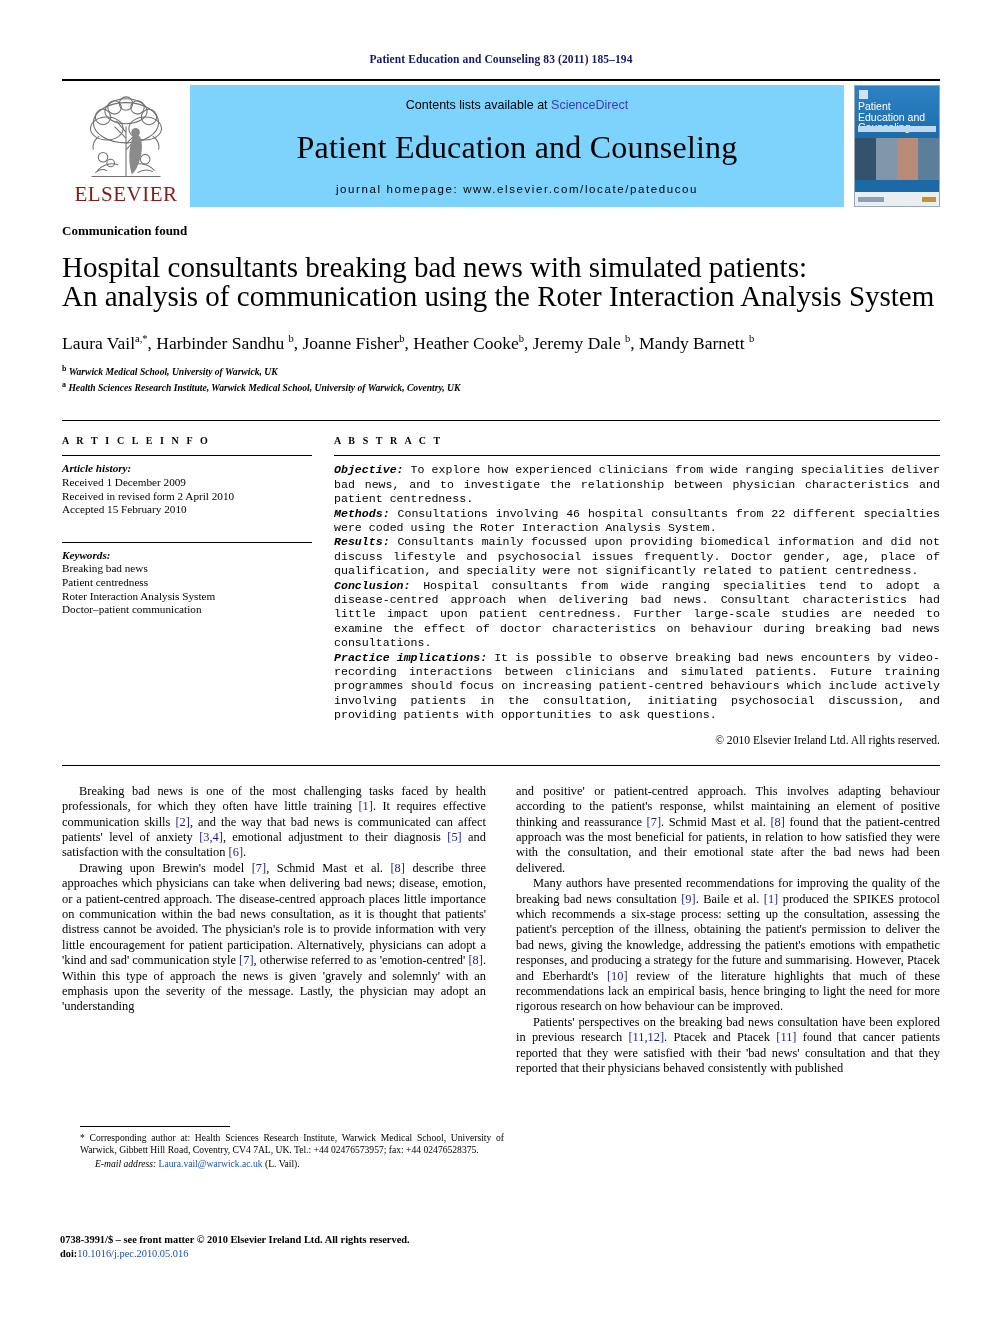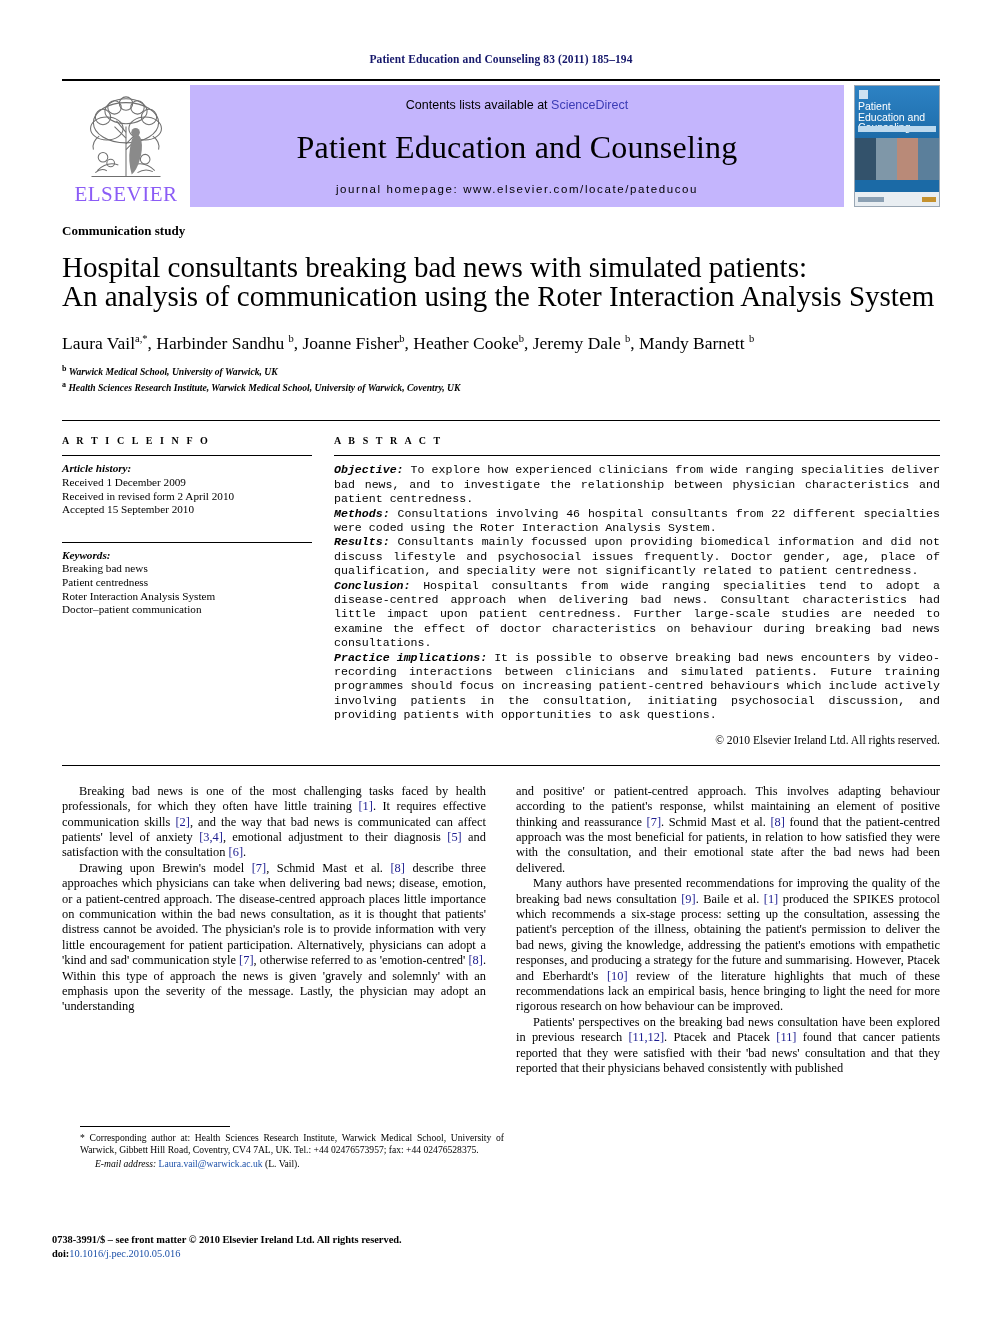--- a/index.html
+++ b/index.html
@@ -61,28 +61,28 @@
     box-sizing: border-box;
   }
   .elsevier-tree {
     width: 96px;
     height: 92px;
   }
   .elsevier-word {
     font-family: "Liberation Serif", serif;
     font-size: 21px;
     letter-spacing: 0.5px;
-    color: #8b5cf6;
+    color: #7f1d1d;
     line-height: 1;
     font-weight: 400;
     margin-top: -2px;
   }
   .banner {
     flex: 1 1 auto;
-    background: #c4b5fd;
+    background: #7dd3fc;
     display: flex;
     flex-direction: column;
     align-items: center;
     justify-content: space-between;
     padding: 13px 0 12px 0;
     box-sizing: border-box;
   }
   .banner-contents {
     font-family: "Liberation Sans", sans-serif;
     font-size: 12.5px;
@@ -294,21 +294,21 @@
     font-size: 9.6px;
     line-height: 12.2px;
     margin-top: 5px;
     text-align: justify;
   }
   .footnote .ital { font-style: italic; }
   .mail { color: #1c50a8; }
   .email-line { text-indent: 15px; margin-top: 2px; }
   .issn {
     position: absolute;
-    left: 52px;
+    left: 60px;
     top: 1233px;
     width: 430px;
     font-size: 10.4px;
     line-height: 13.6px;
     font-weight: bold;
   }
   .doi-link { color: #1c50a8; font-weight: normal; }
 </style>
 </head>
 <body>
@@ -375,21 +375,21 @@
           <div class="cp4"></div>
         </div>
         <div class="cover-bottom"></div>
         <div class="cover-foot">
           <span class="cf1"></span>
           <span class="cf2"></span>
         </div>
       </div>
     </div>
 
-    <div class="section-label">Communication study</div>
+    <div class="section-label">Communication found</div>
 
     <div class="article-title">
       <div>Hospital consultants breaking bad news with simulated patients:</div>
       <div>An analysis of communication using the Roter Interaction Analysis System</div>
     </div>
 
     <div class="authors">
       Laura Vail<sup>a,*</sup>, Harbinder Sandhu <sup>b</sup>, Joanne Fisher<sup>b</sup>, Heather Cooke<sup>b</sup>, Jeremy Dale <sup>b</sup>, Mandy Barnett <sup>b</sup>
     </div>
 
@@ -402,21 +402,21 @@
 
     <div class="info-grid">
 
       <div class="col-info">
         <div class="head-spaced">A R T I C L E   I N F O</div>
         <div class="thin-rule"></div>
         <div class="info-body">
           <div class="ital">Article history:</div>
           <div>Received 1 December 2009</div>
           <div>Received in revised form 2 April 2010</div>
-          <div>Accepted 15 September 2010</div>
+          <div>Accepted 15 February 2010</div>
         </div>
         <div class="info-gap"></div>
         <div class="thin-rule"></div>
         <div class="info-body">
           <div class="ital">Keywords:</div>
           <div>Breaking bad news</div>
           <div>Patient centredness</div>
           <div>Roter Interaction Analysis System</div>
           <div>Doctor–patient communication</div>
         </div>

